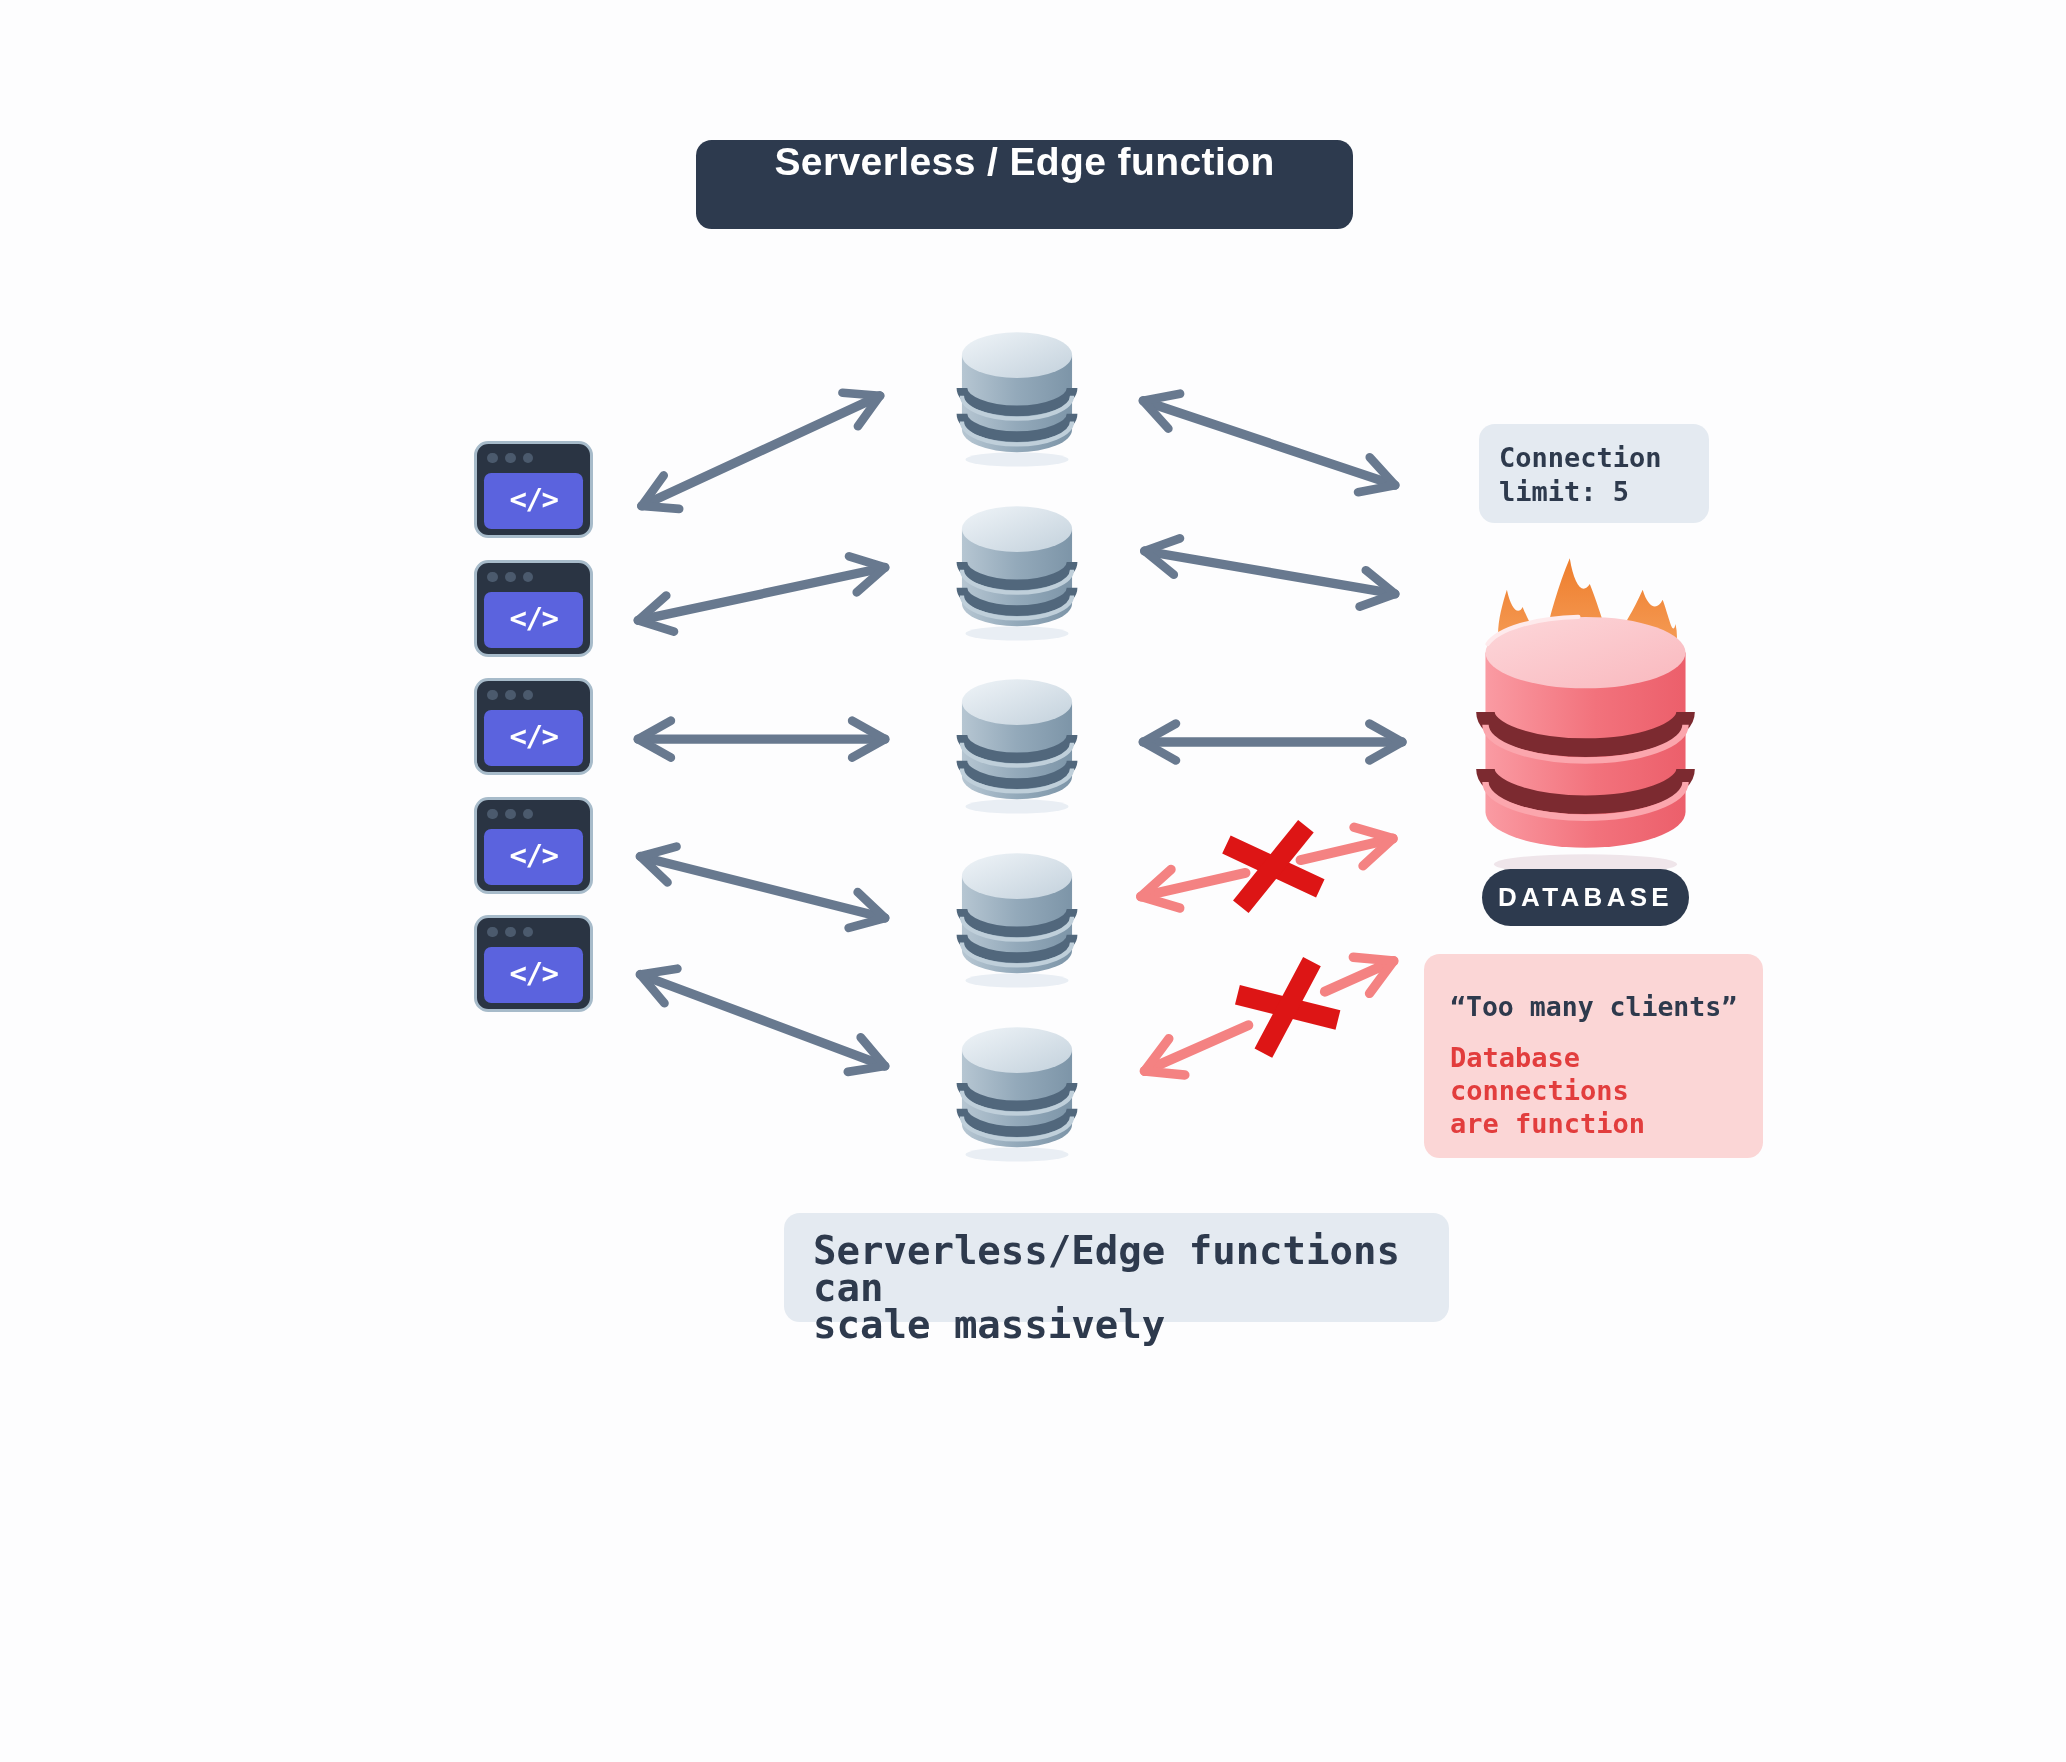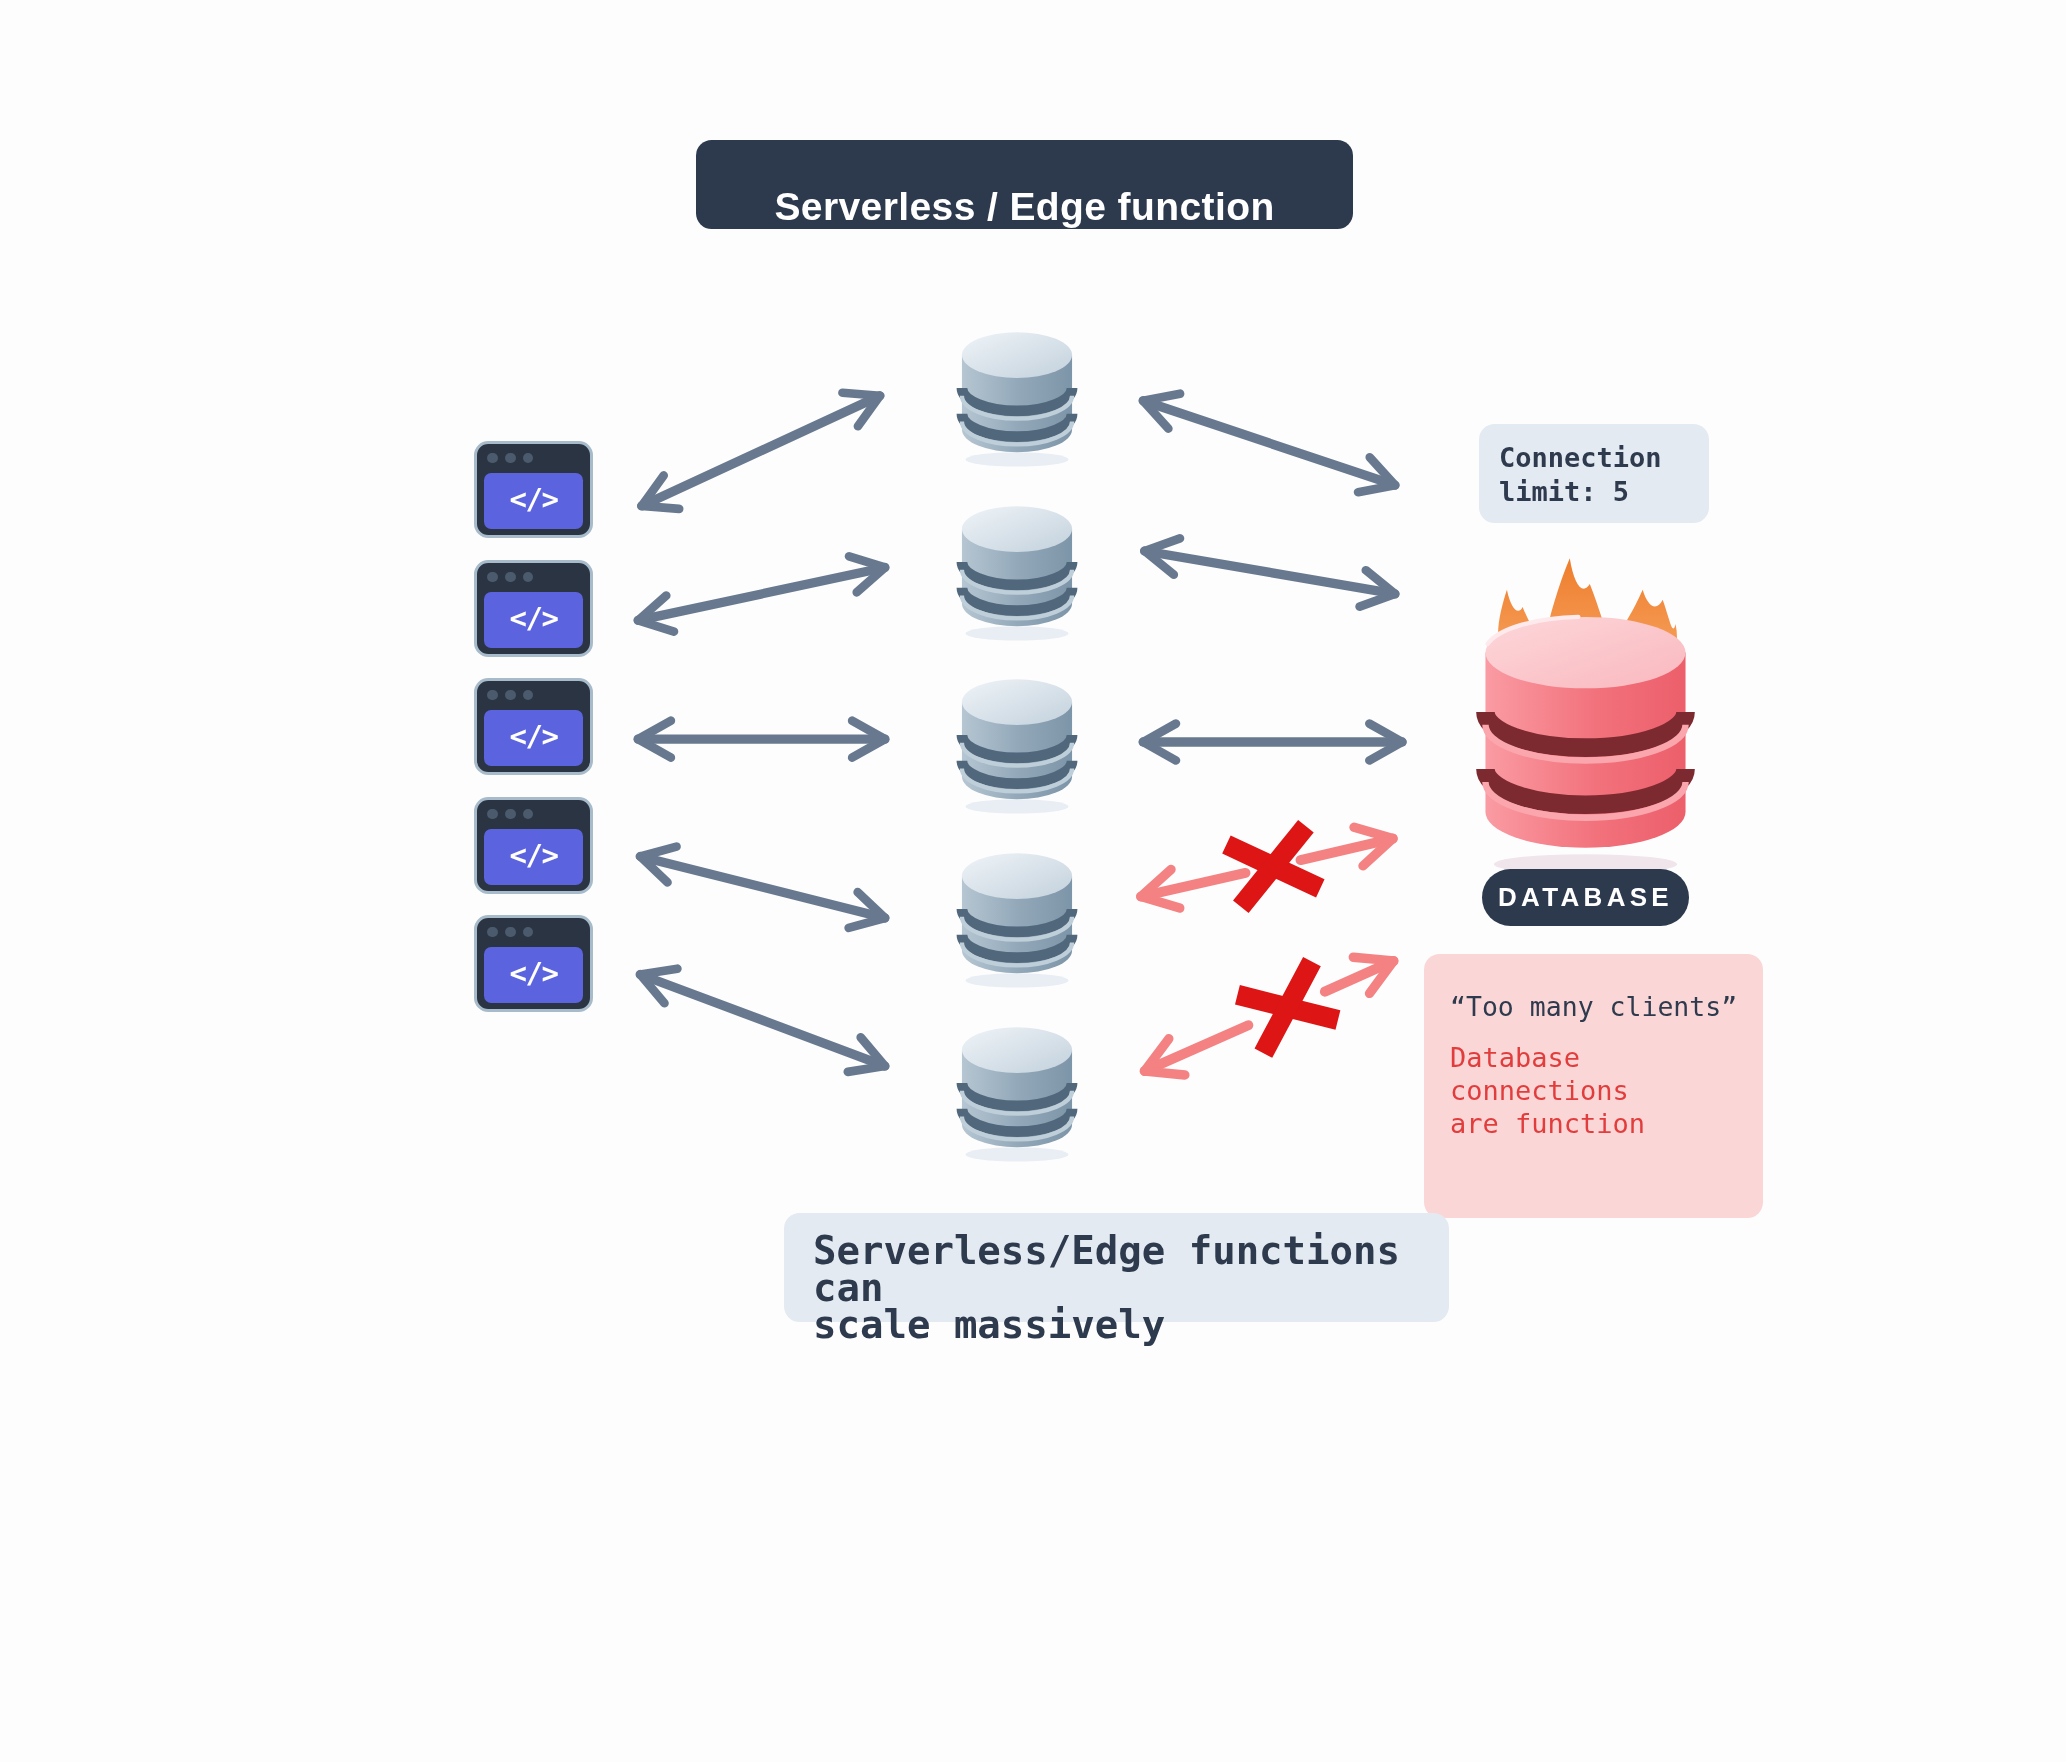--- a/index.html
+++ b/index.html
@@ -9,21 +9,21 @@
     font-family:"Liberation Sans",sans-serif;
     position:relative;
     overflow:hidden;
   }
   #canvas{position:absolute;inset:0;}
 
   
   .title-badge{
     position:absolute;left:696px;top:140px;width:657px;height:89px;
     background:#2d3a4e;border-radius:15.7px;
-    display:flex;align-items:flex-end;justify-content:center;
+    display:flex;align-items:flex-start;justify-content:center;
     color:#ffffff;font-size:39px;font-weight:700;letter-spacing:0.4px;
   }
 
   
   .code-icon{
     position:absolute;left:474px;width:119px;height:97px;
     background:#2a3443;border:3.6px solid #a7bbca;border-radius:14.3px;
     box-sizing:border-box;
   }
   .code-icon .dots{position:absolute;top:8.6px;left:10px;display:flex;gap:7.2px;}
@@ -54,24 +54,24 @@
     padding:18.6px 0 0 29px;box-sizing:border-box;font-size:39px;line-height:37px;}
 
   .db-pill{
     position:absolute;left:1482px;top:869px;width:207px;height:57px;
     background:#2d3a4e;border-radius:29px;
     display:flex;align-items:center;justify-content:center;
     color:#ffffff;font-size:26px;font-weight:700;letter-spacing:4.3px;
   }
 
   .error-note{
-    position:absolute;left:1424px;top:954px;width:339px;height:264px;
+    position:absolute;left:1424px;top:954px;width:339px;height:204px;
     background:#fbd6d6;border-radius:15.7px;box-sizing:border-box;
     padding:37px 17px 0 26px;
-    font-family:"DejaVu Sans Mono",monospace;font-weight:400;
+    font-family:"DejaVu Sans Mono",monospace;font-weight:700;
   }
   .error-note .quote{color:#2e3a4d;font-size:26.5px;line-height:31.5px;margin:0 0 18.6px 0;}
   .error-note .detail{color:#e23d3d;font-size:27px;line-height:33px;}
 
   .red-db{position:absolute;left:1464px;top:544px;width:243px;height:343px;}
 
   #arrow-layer{position:absolute;inset:0;pointer-events:none;}
 </style>
 </head>
 <body>

